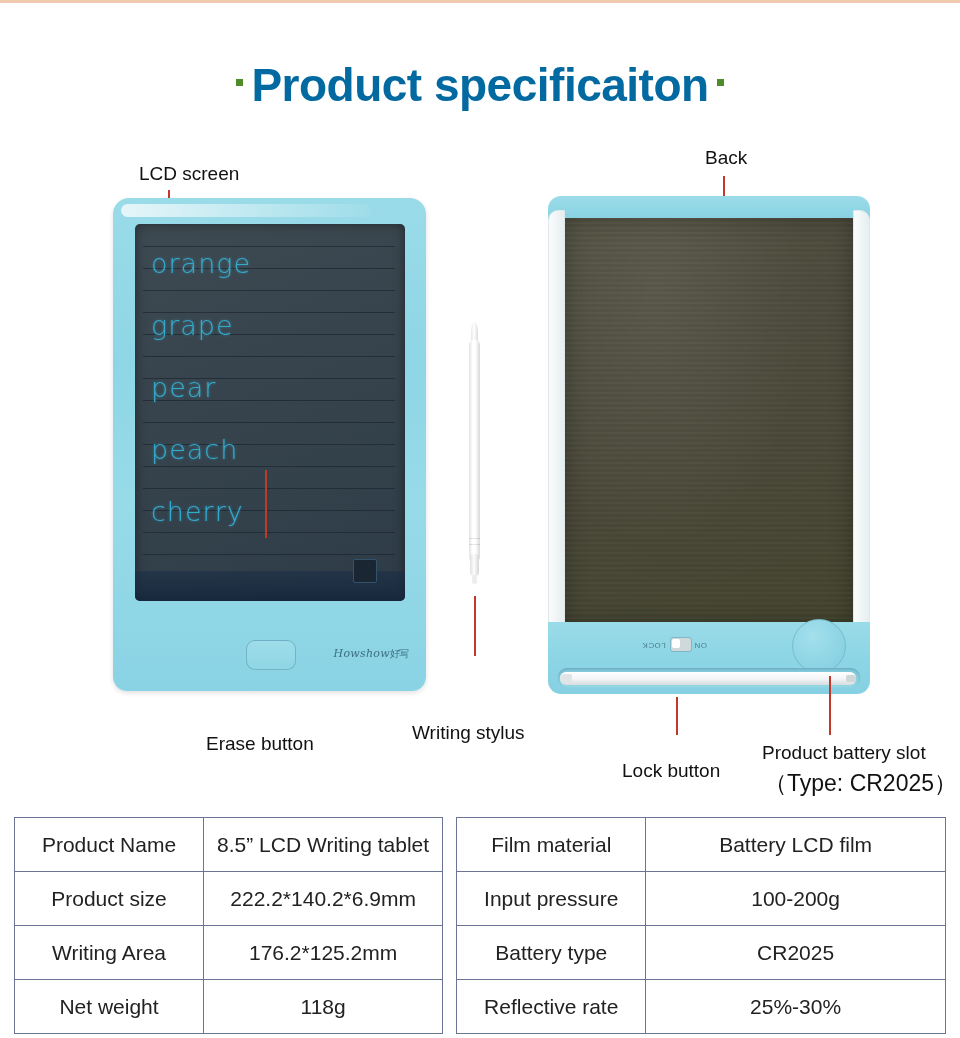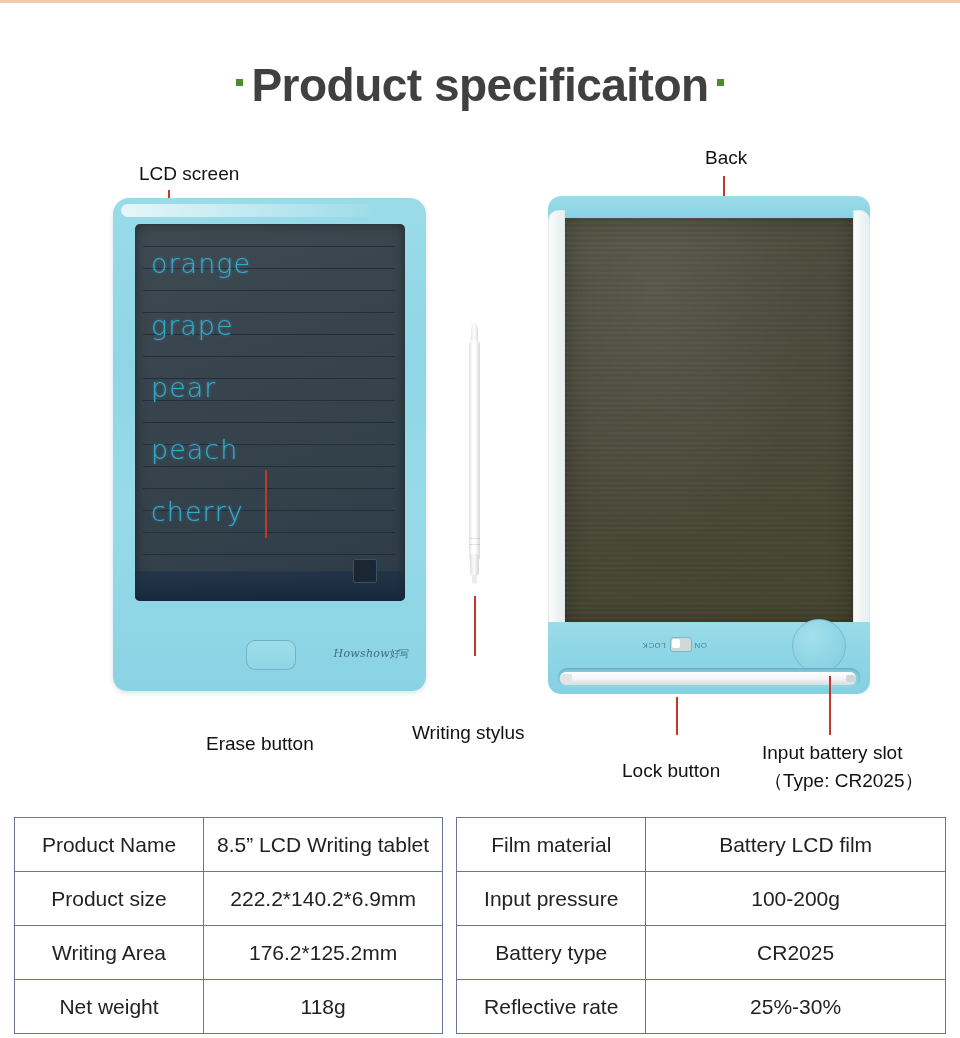--- a/index.html
+++ b/index.html
@@ -38,37 +38,37 @@
     width: 7px;
     height: 7px;
     background: #4e8b29;
     vertical-align: middle;
     margin: 0 4px 6px 4px;
   }
   .title-text {
     display: inline-block;
     font-size: 46px;
     font-weight: bold;
-    color: #404040;
+    color: #0369a1;
     letter-spacing: -0.5px;
     vertical-align: middle;
     font-family: "Liberation Sans", sans-serif;
   }
 
   
   .anno {
     position: absolute;
     font-size: 19px;
     color: #111111;
     white-space: nowrap;
     font-family: "Liberation Sans", sans-serif;
   }
   .anno-sub {
     position: absolute;
-    font-size: 19px;
+    font-size: 23px;
     color: #111111;
     white-space: nowrap;
   }
   .leader {
     position: absolute;
     width: 2px;
     background: #c0392b;
   }
 
   
@@ -476,21 +476,21 @@
       </div>
     <div class="battery-slot"></div>
     <div class="back-chin-groove"></div>
     <div class="back-stylus"></div>
   </div>
 </div>
 
 <div class="leader" style="left:676px; top:697px; height:38px;"></div>
 <div class="leader" style="left:829px; top:676px; height:59px;"></div>
 <div class="anno" style="left:622px; top:760px;">Lock button</div>
-<div class="anno" style="left:762px; top:742px;">Input battery slot</div>
+<div class="anno" style="left:762px; top:742px;">Product battery slot</div>
 <div class="anno-sub" style="left:764px; top:768px;">（Type: CR2025）</div>
 
 <div class="spec-tables">
 
   <table class="spec left">
     <tbody>
       <tr>
         <td class="k">Product Name</td>
         <td class="v">8.5” LCD Writing tablet</td>
       </tr>

